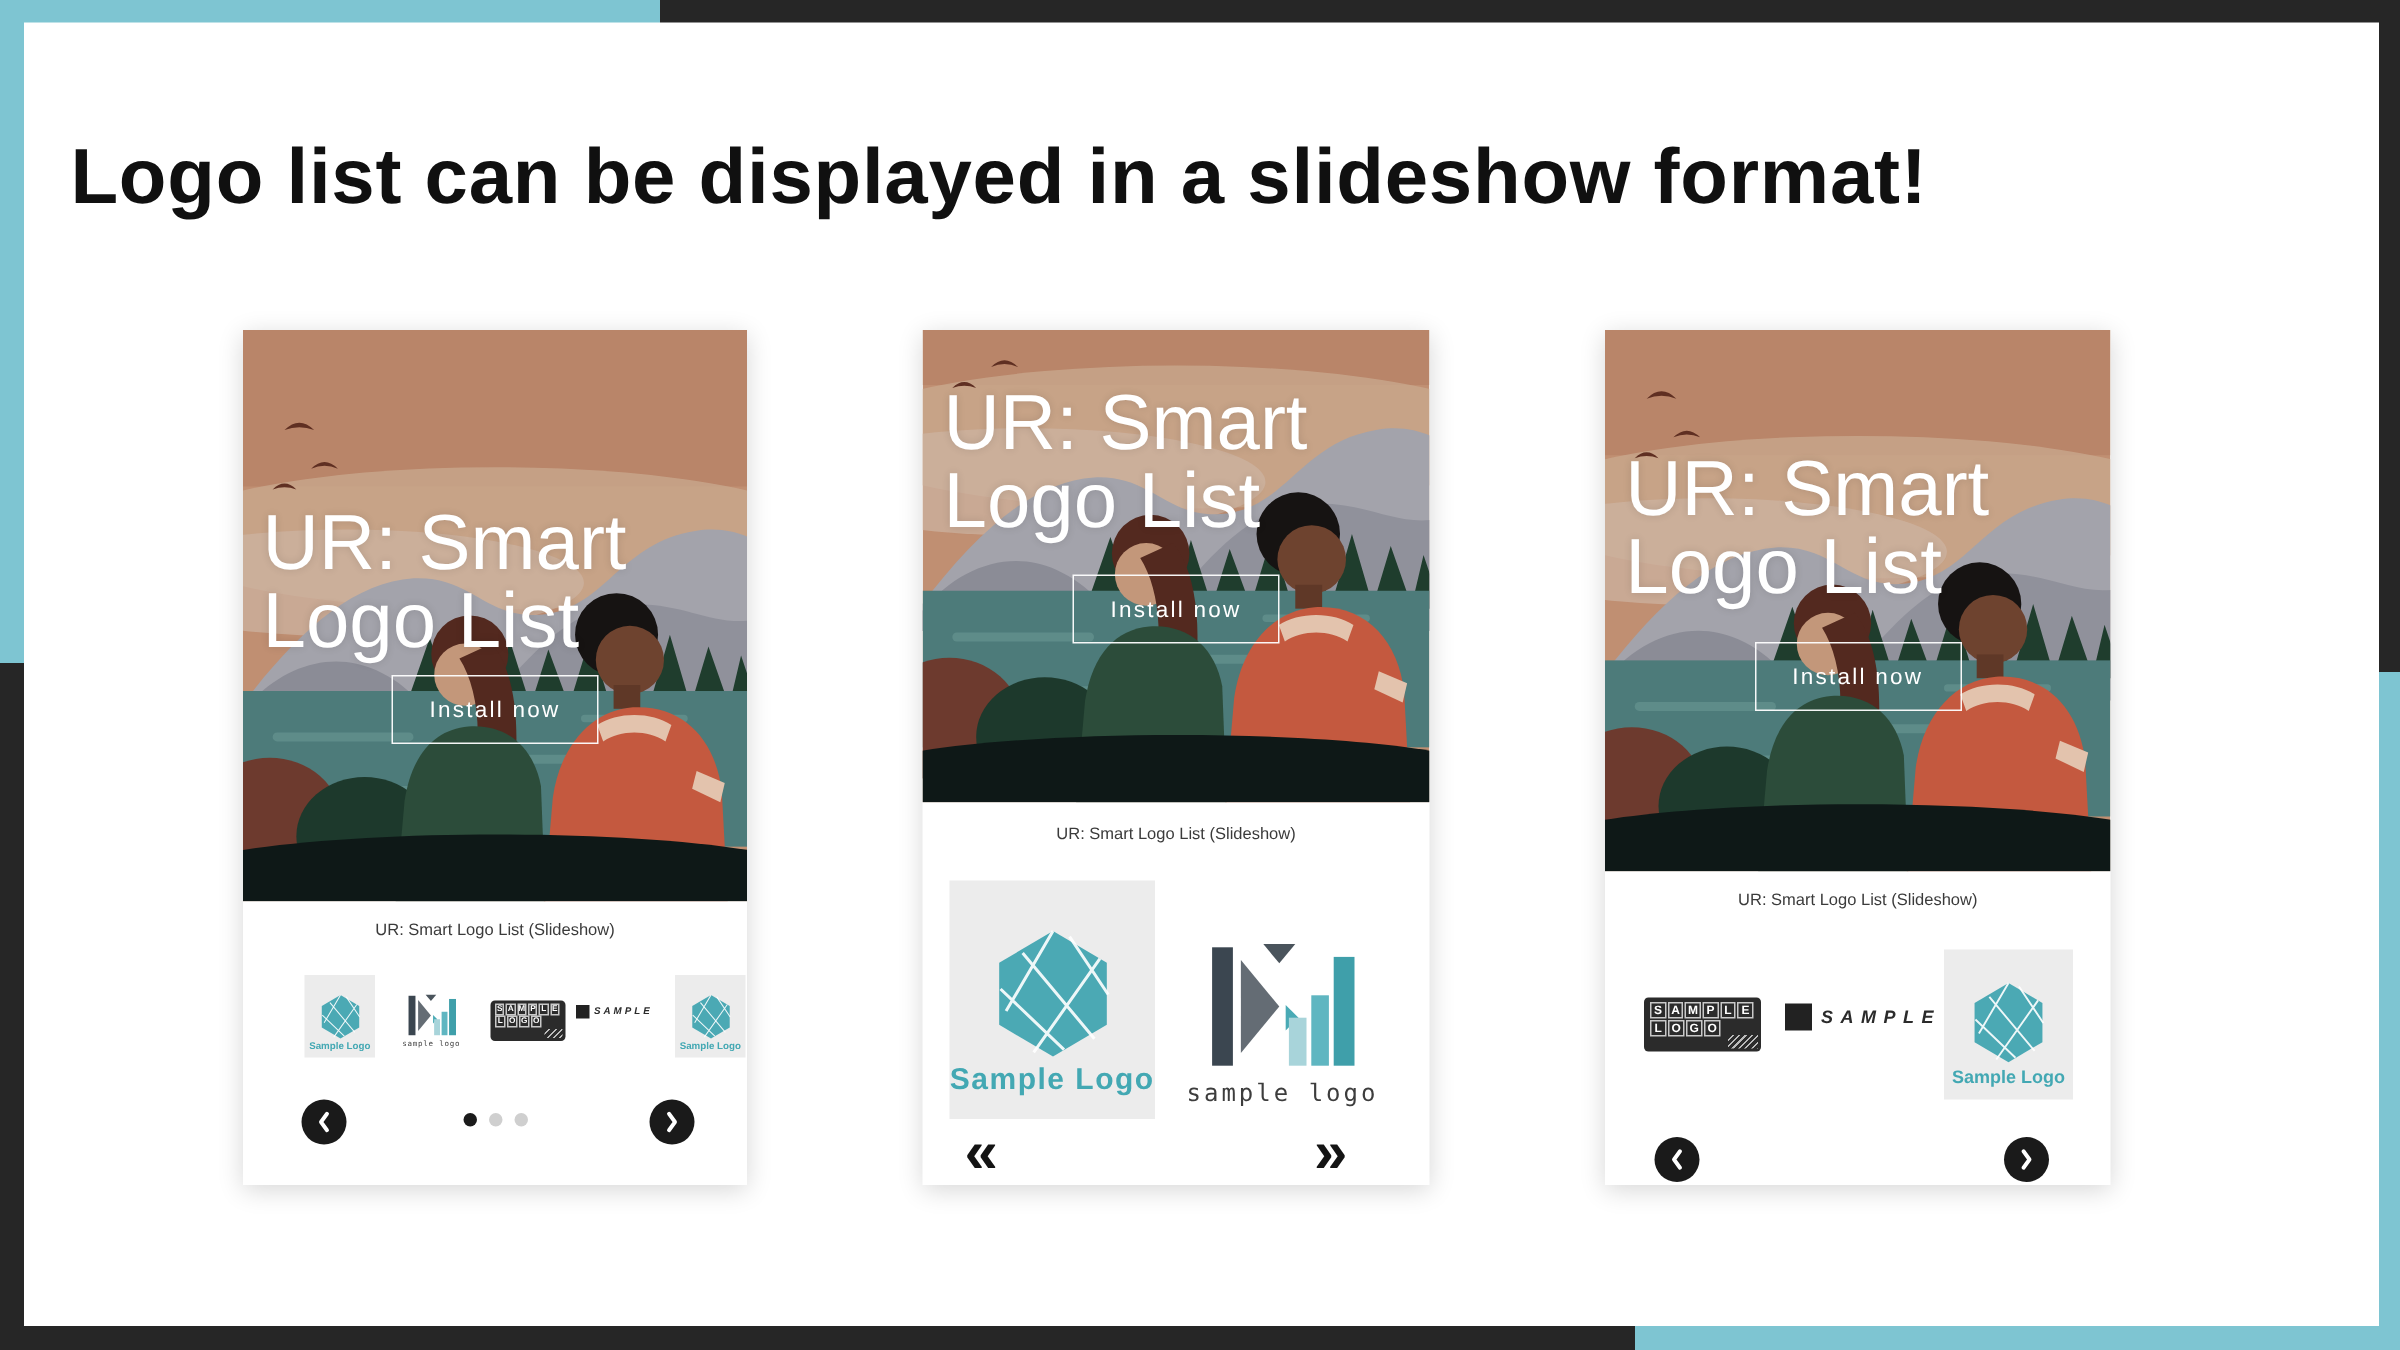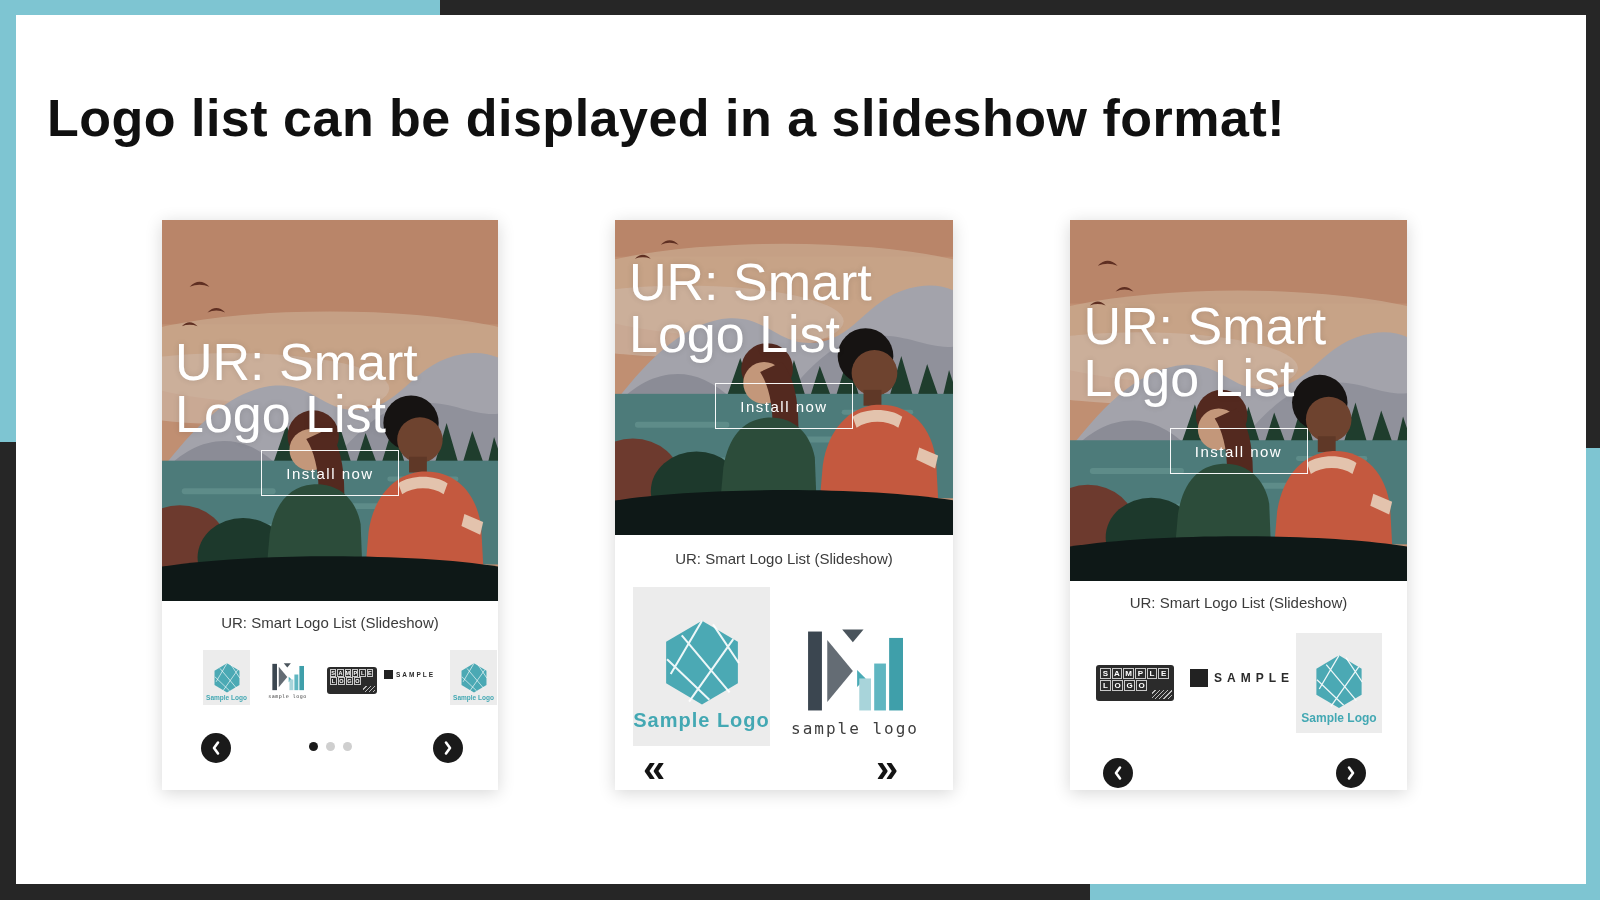--- a/index.html
+++ b/index.html
@@ -42,41 +42,41 @@
   .phone3 .hero-title { top:80px; }
 
   .install-btn { position:absolute; left:50%; transform:translateX(-50%); width:138px; height:46px;
     background:transparent; border:1px solid rgba(255,255,255,0.95); color:#fff;
     font-size:15px; letter-spacing:1.5px; font-family:inherit; cursor:pointer; }
   .phone1 .install-btn { top:230px; }
   .phone2 .install-btn { top:163px; }
   .phone3 .install-btn { top:208px; }
 
   .sec-heading { position:absolute; width:100%; text-align:center; color:#3b3b3b;
-    font-size:15px; font-weight:400; }
+    font-size:11px; font-weight:400; }
   .phone1 .slideshow-heading { top:394px; }
   .phone2 .slideshow-heading { top:330px; }
   .phone3 .slideshow-heading { top:374px; }
   .phone1 .grid-heading { top:533px; }
 
   
   .hex-card { background:#ececec; display:flex; flex-direction:column; align-items:center;
     justify-content:flex-end; }
   .hex-label { color:var(--logoteal,#43a8b3); font-weight:700; white-space:nowrap; }
   .bars-card { background:#fff; display:flex; flex-direction:column; align-items:center;
     justify-content:flex-end; }
   .bars-label { color:#3d3d3d; font-family:"DejaVu Sans Mono", monospace; white-space:nowrap; }
   .badge { background:#2b2b2b; border-radius:3px; color:#fff; position:relative; overflow:hidden; }
   .badge-row { display:flex; }
   .badge-row span { border:1px solid rgba(255,255,255,0.75); font-weight:700; text-align:center; }
   .badge-stripes { position:absolute; right:2px; bottom:2px;
     background:repeating-linear-gradient(135deg,#2b2b2b 0 2px,#bbb 2px 3px); }
   .sqsample { display:flex; align-items:center; }
   .sqsample .sq { background:#222; }
-  .sqsample .sq-label { font-weight:700; color:#2b2b2b; white-space:nowrap; }
+  .sqsample .sq-label { font-weight:700; color:#2b2b2b; white-space:nowrap;font-style:italic; }
 
   
   .strip1 { position:absolute; left:0; top:430px; width:100%; height:60px; overflow:hidden; }
   .strip1 .tile { position:absolute; top:0; }
   .t-hex1 { width:47px; height:55px; }
   .t-hex1 .hex-label { font-size:6.5px; margin-bottom:4px; }
   .t-bars1 { width:47px; height:55px; }
   .t-bars1 .bars-label { font-size:5px; letter-spacing:0.5px; margin-bottom:6px; }
   .t-badge1 { top:17px !important; width:50px; height:27px; padding:2px 3px; }
   .t-badge1 .badge-row span { font-size:5.5px; width:7px; margin-right:1px; }

